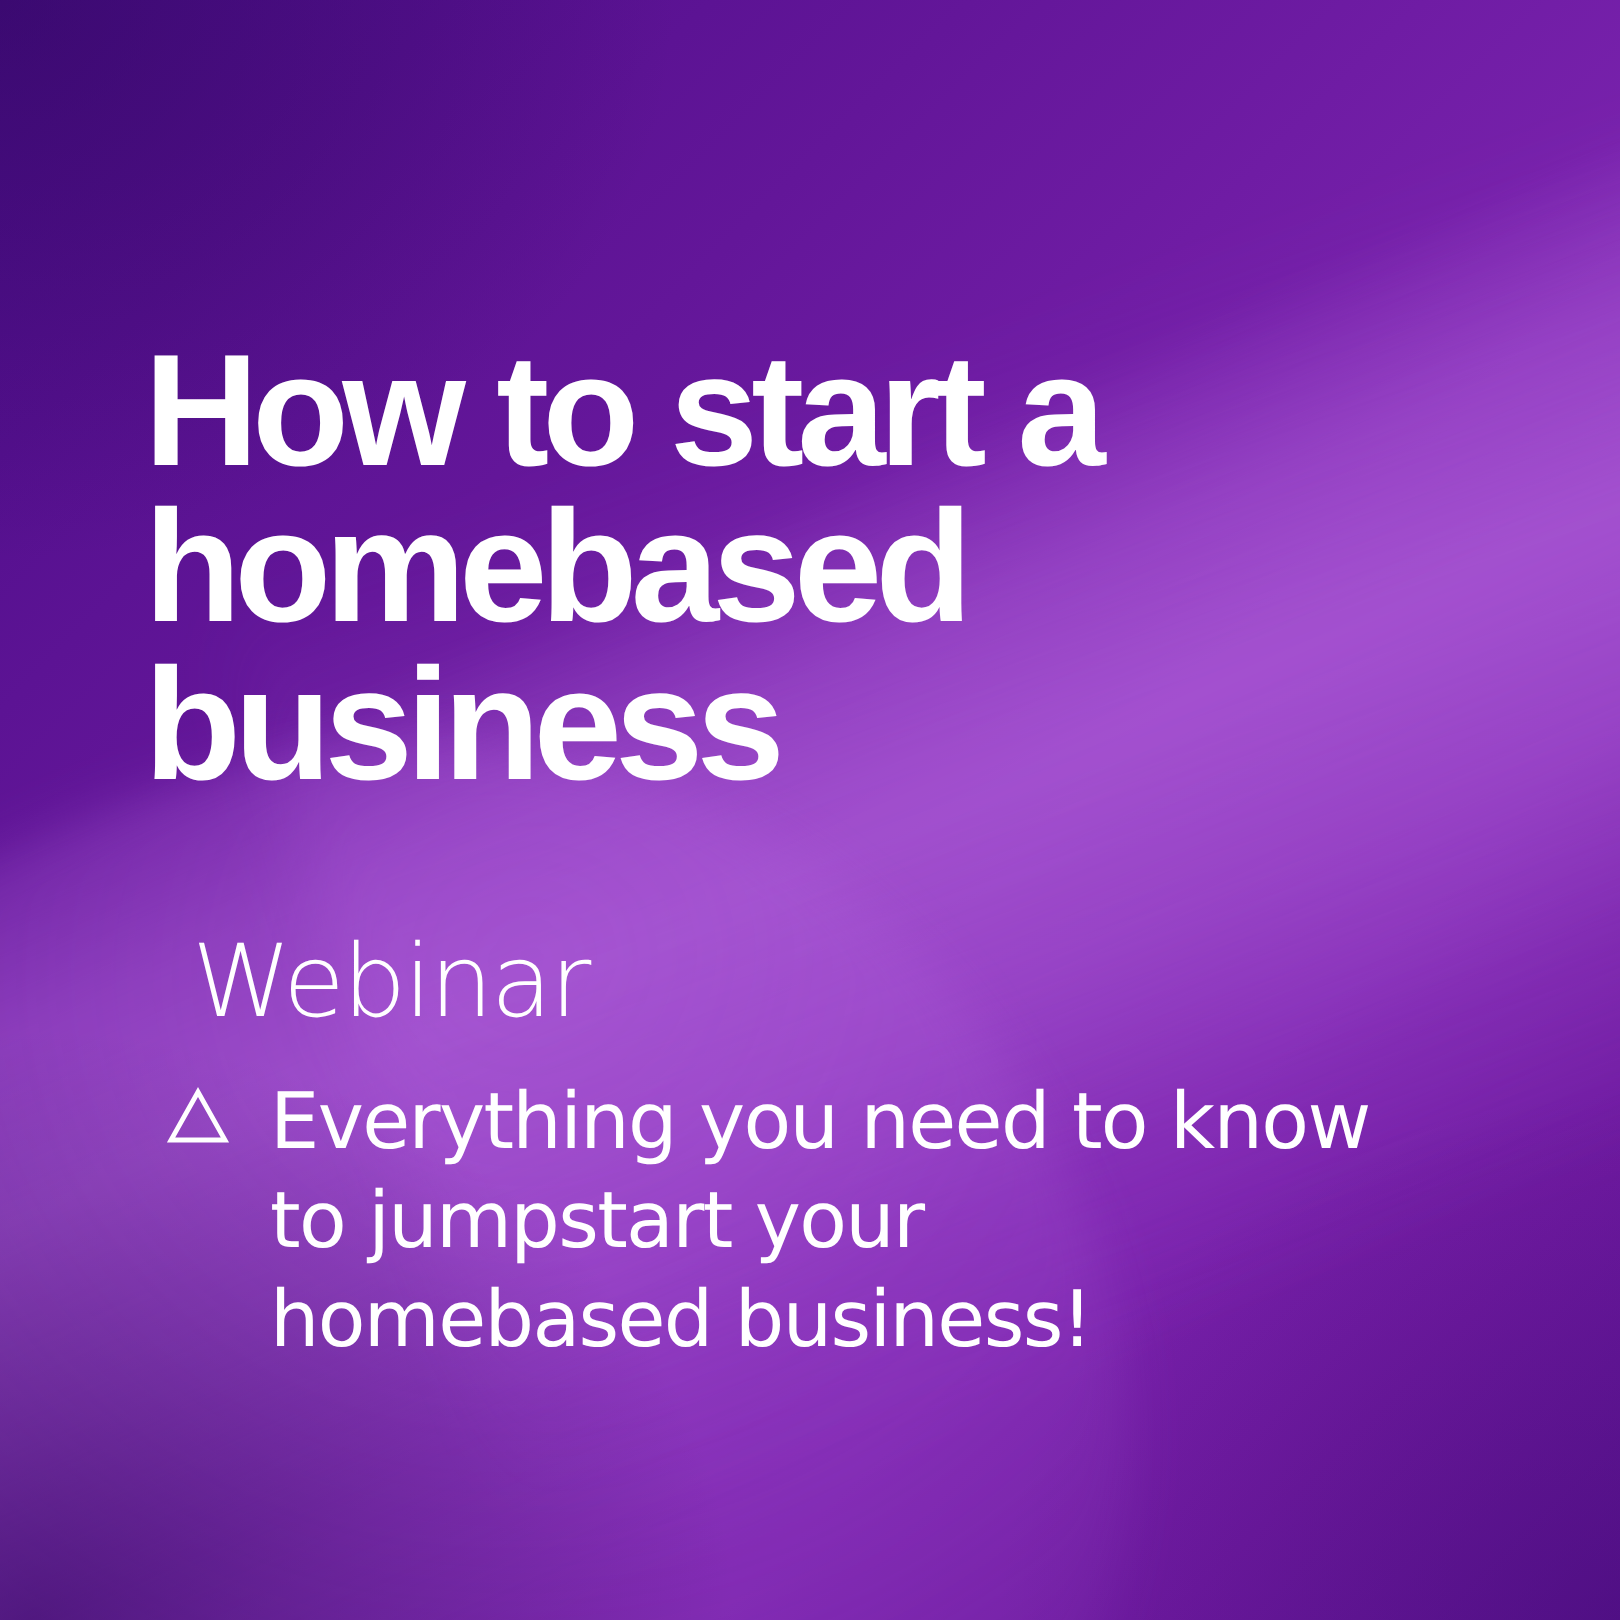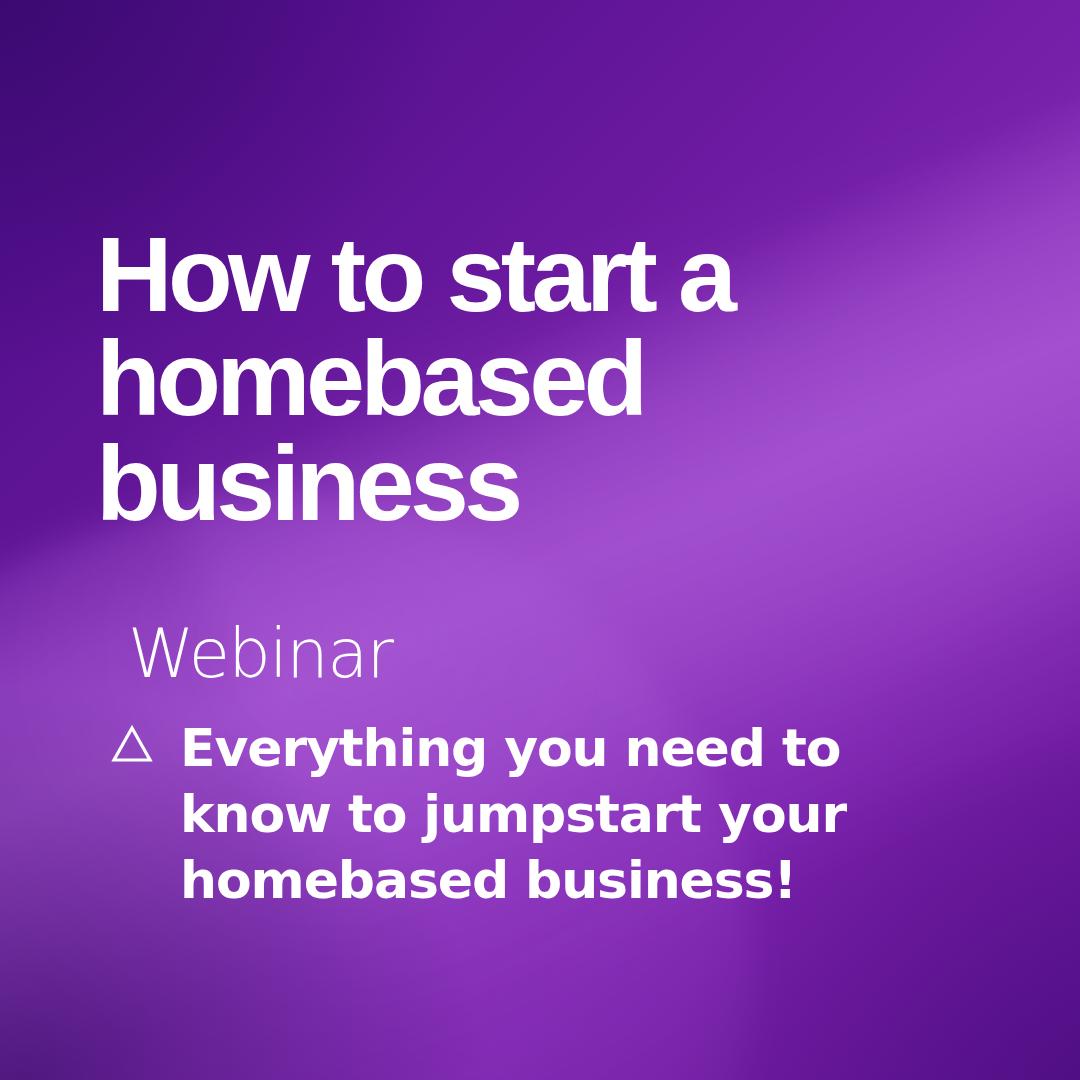--- a/index.html
+++ b/index.html
@@ -162,21 +162,21 @@
     width: 44px;
     height: 40px;
   }
 
   .bullet-text {
     flex: 1 1 auto;
     margin: 0;
     padding-left: 18px;
     color: #ffffff;
     font-family: "DejaVu Sans", sans-serif;
-    font-weight: 700;
+    font-weight: 400;
     font-size: 52px;
     line-height: 1.265;
     letter-spacing: -1.1px;
     max-width: 740px;
   }
 </style>
 </head>
 <body>
 
 <div id="poster">

